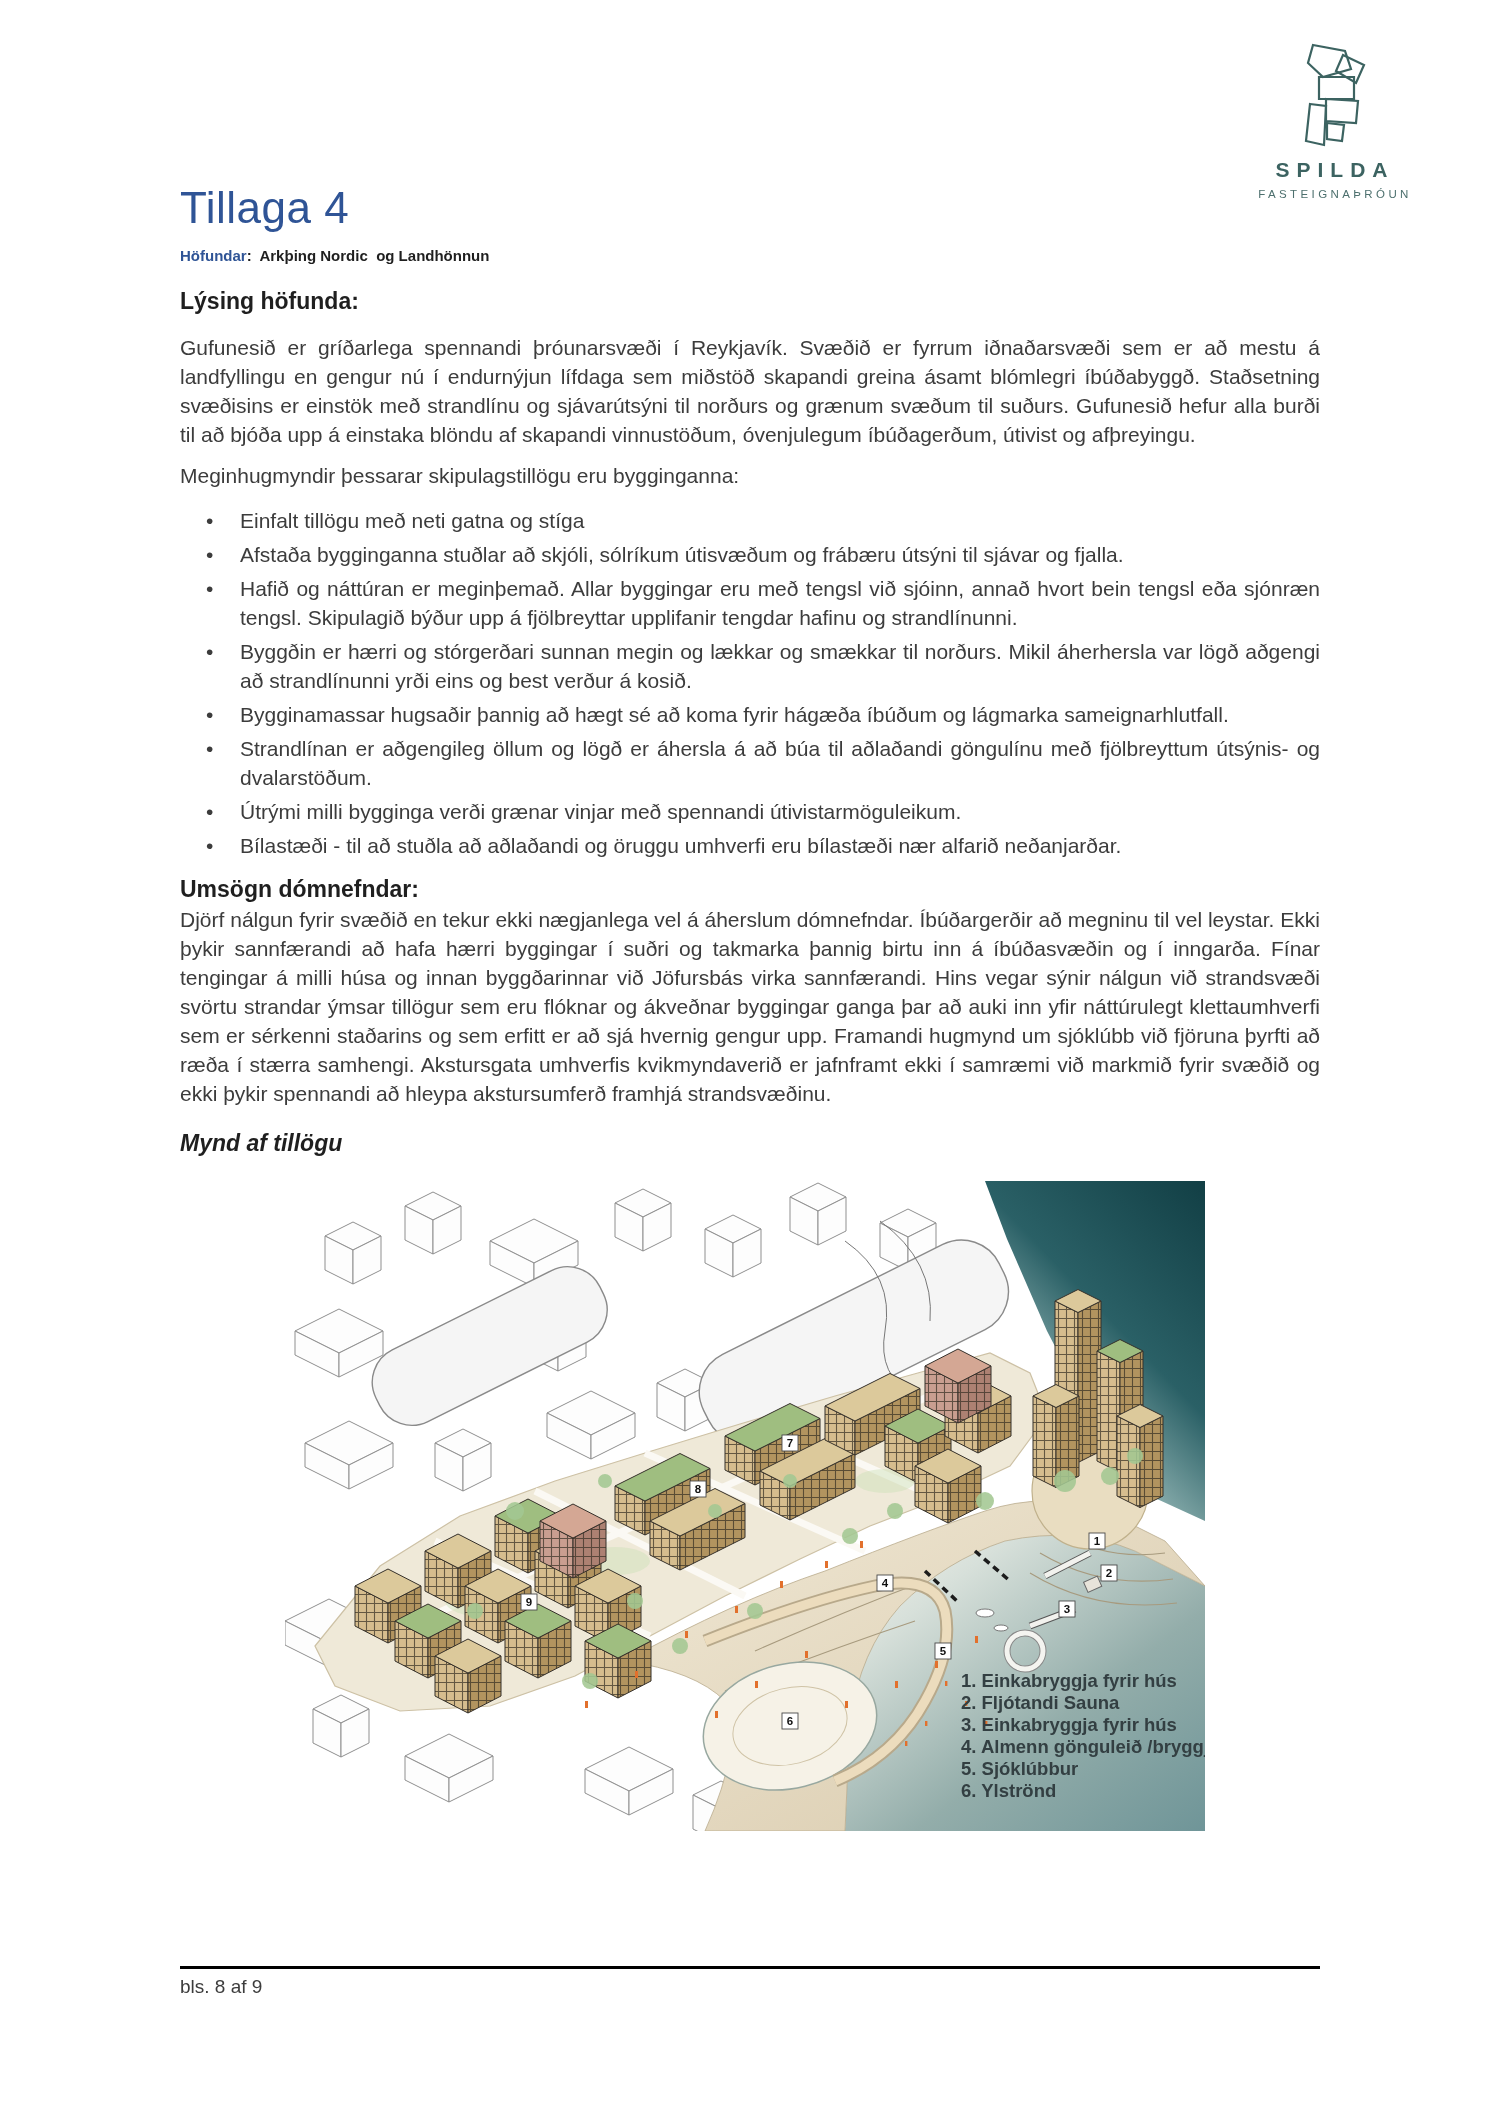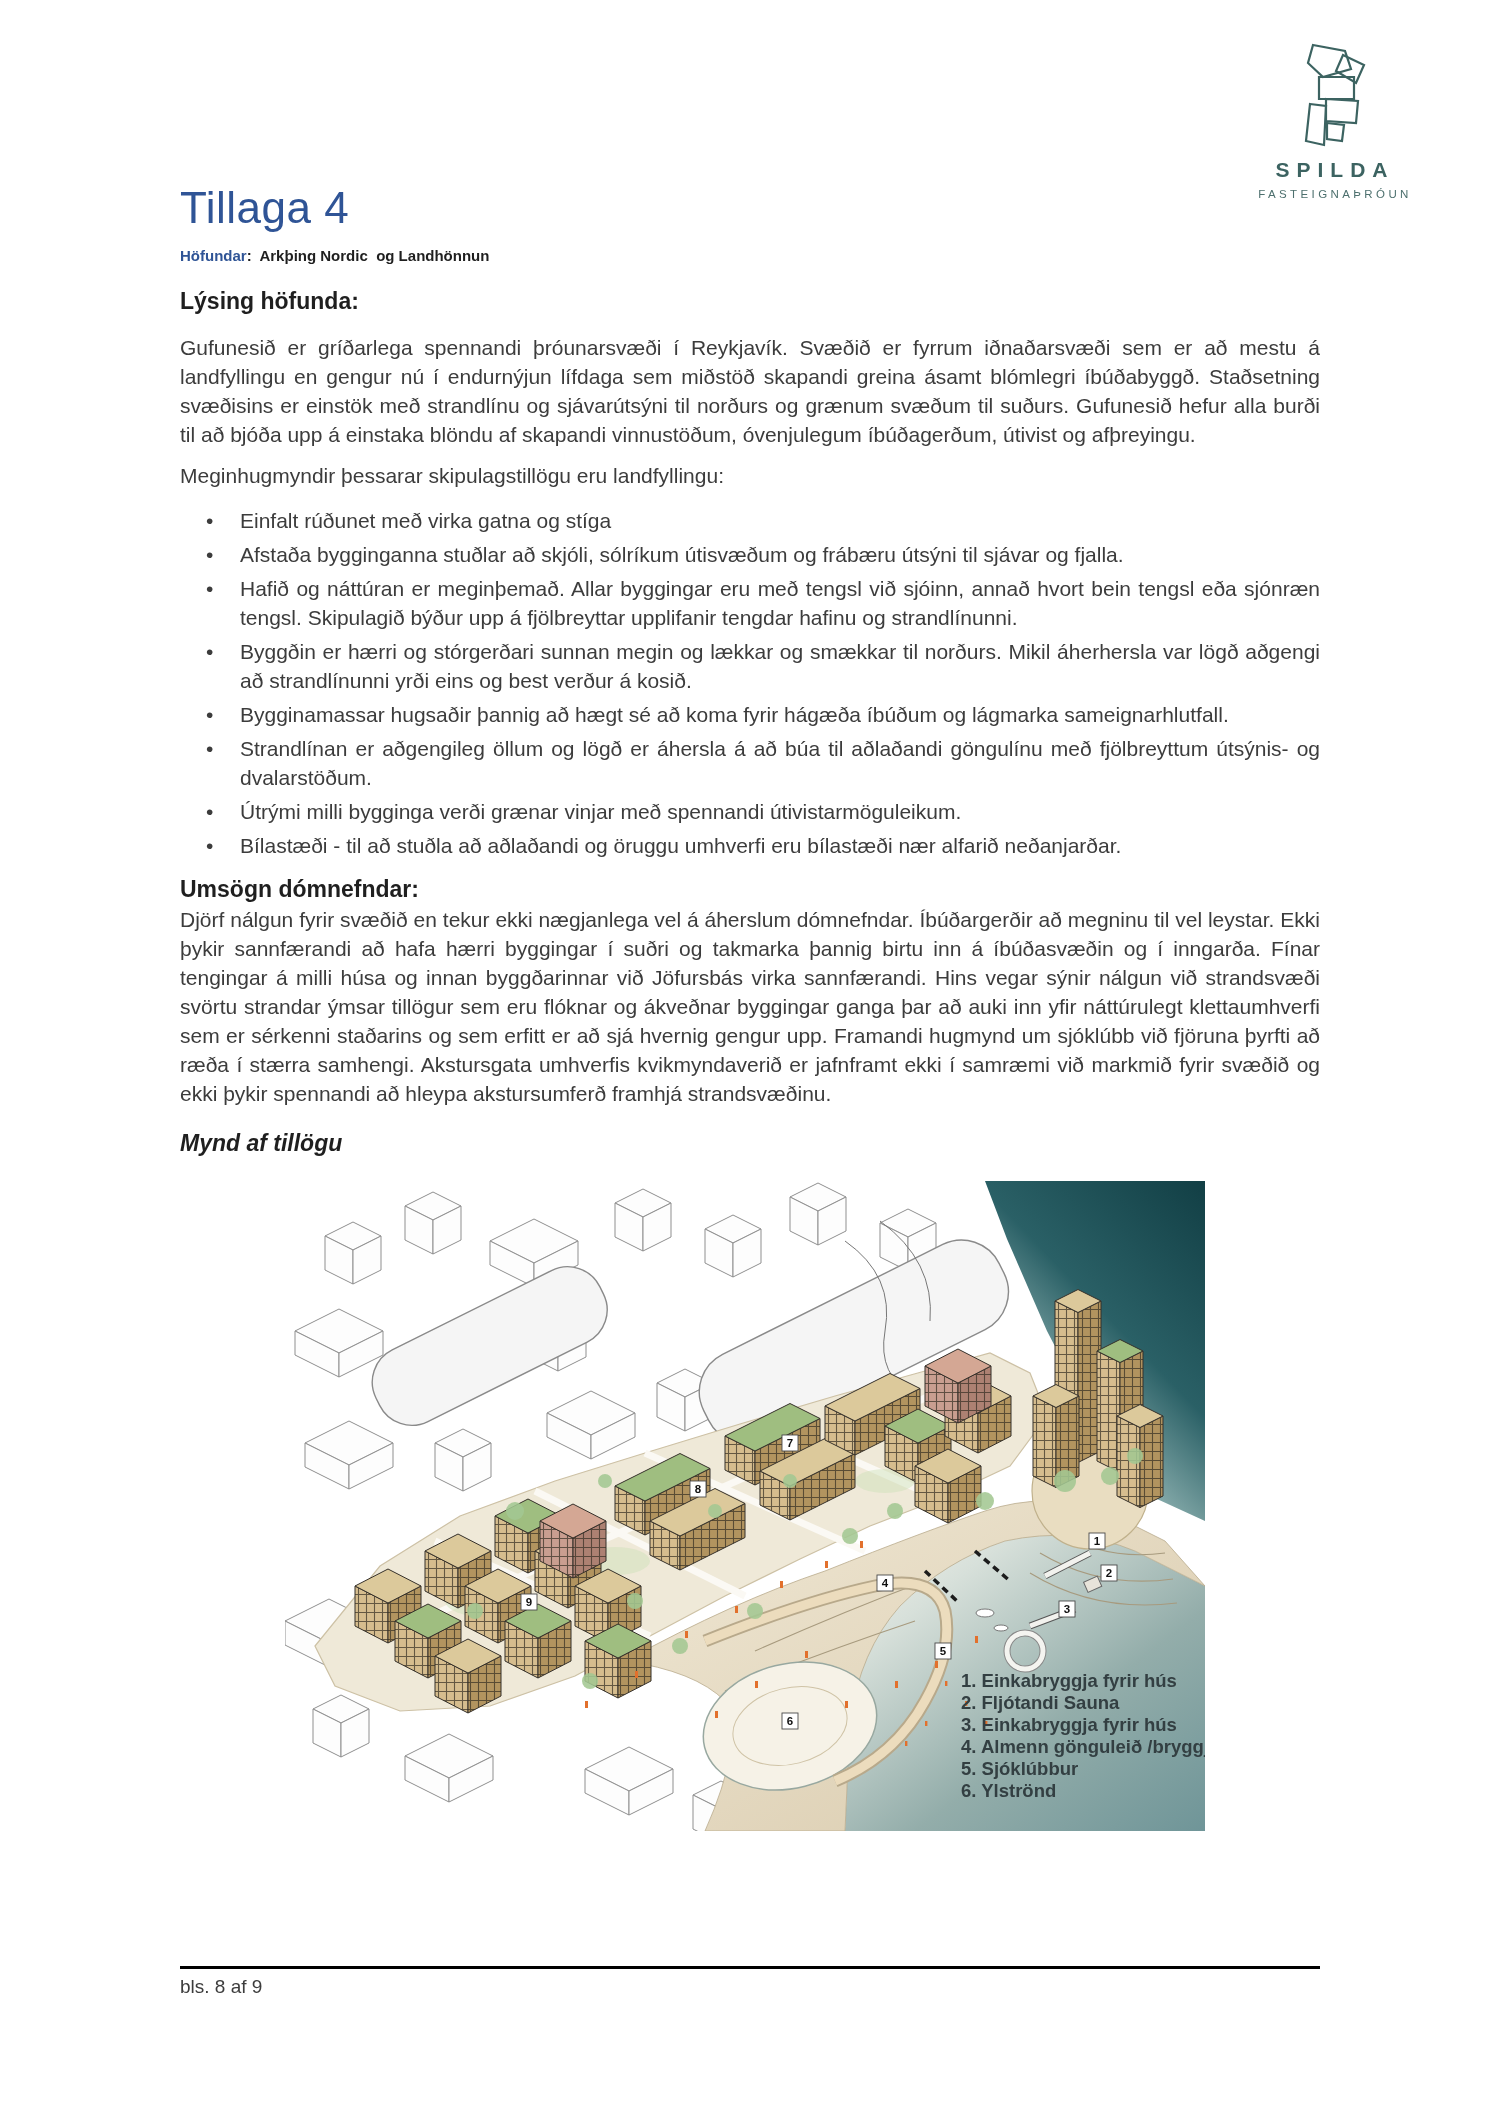--- a/index.html
+++ b/index.html
@@ -71,24 +71,24 @@
 
 <div class="content">
   <h1 class="doc-title">Tillaga 4</h1>
 
   <p class="authors-line"><span class="authors-label">Höfundar</span><span>:  </span><span>Arkþing Nordic  og Landhönnun</span></p>
 
   <h3 class="sec-heading">Lýsing höfunda:</h3>
 
   <p class="body-text">Gufunesið er gríðarlega spennandi þróunarsvæði í Reykjavík. Svæðið er fyrrum iðnaðarsvæði sem er að mestu á landfyllingu en gengur nú í endurnýjun lífdaga sem miðstöð skapandi greina ásamt blómlegri íbúðabyggð. Staðsetning svæðisins er einstök með strandlínu og sjávarútsýni til norðurs og grænum svæðum til suðurs. Gufunesið hefur alla burði til að bjóða upp á einstaka blöndu af skapandi vinnustöðum, óvenjulegum íbúðagerðum, útivist og afþreyingu.</p>
 
-  <p class="intro-line">Meginhugmyndir þessarar skipulagstillögu eru landfyllingu:</p>
+  <p class="intro-line">Meginhugmyndir þessarar skipulagstillögu eru bygginganna:</p>
 
   <ul class="idea-list">
-    <li>Einfalt rúðunet með virka gatna og stíga</li>
+    <li>Einfalt tillögu með neti gatna og stíga</li>
     <li>Afstaða bygginganna stuðlar að skjóli, sólríkum útisvæðum og frábæru útsýni til sjávar og fjalla.</li>
     <li>Hafið og náttúran er meginþemað. Allar byggingar eru með tengsl við sjóinn, annað hvort bein tengsl eða sjónræn tengsl. Skipulagið býður upp á fjölbreyttar upplifanir tengdar hafinu og strandlínunni.</li>
     <li>Byggðin er hærri og stórgerðari sunnan megin og lækkar og smækkar til norðurs. Mikil áherhersla var lögð aðgengi að strandlínunni yrði eins og best verður á kosið.</li>
     <li>Bygginamassar hugsaðir þannig að hægt sé að koma fyrir hágæða íbúðum og lágmarka sameignarhlutfall.</li>
     <li>Strandlínan er aðgengileg öllum og lögð er áhersla á að búa til aðlaðandi göngulínu með fjölbreyttum útsýnis- og dvalarstöðum.</li>
     <li>Útrými milli bygginga verði grænar vinjar með spennandi útivistarmöguleikum.</li>
     <li>Bílastæði - til að stuðla að aðlaðandi og öruggu umhverfi eru bílastæði nær alfarið neðanjarðar.</li>
   </ul>
 
   <h3 class="sec-heading review-heading">Umsögn dómnefndar:</h3>

